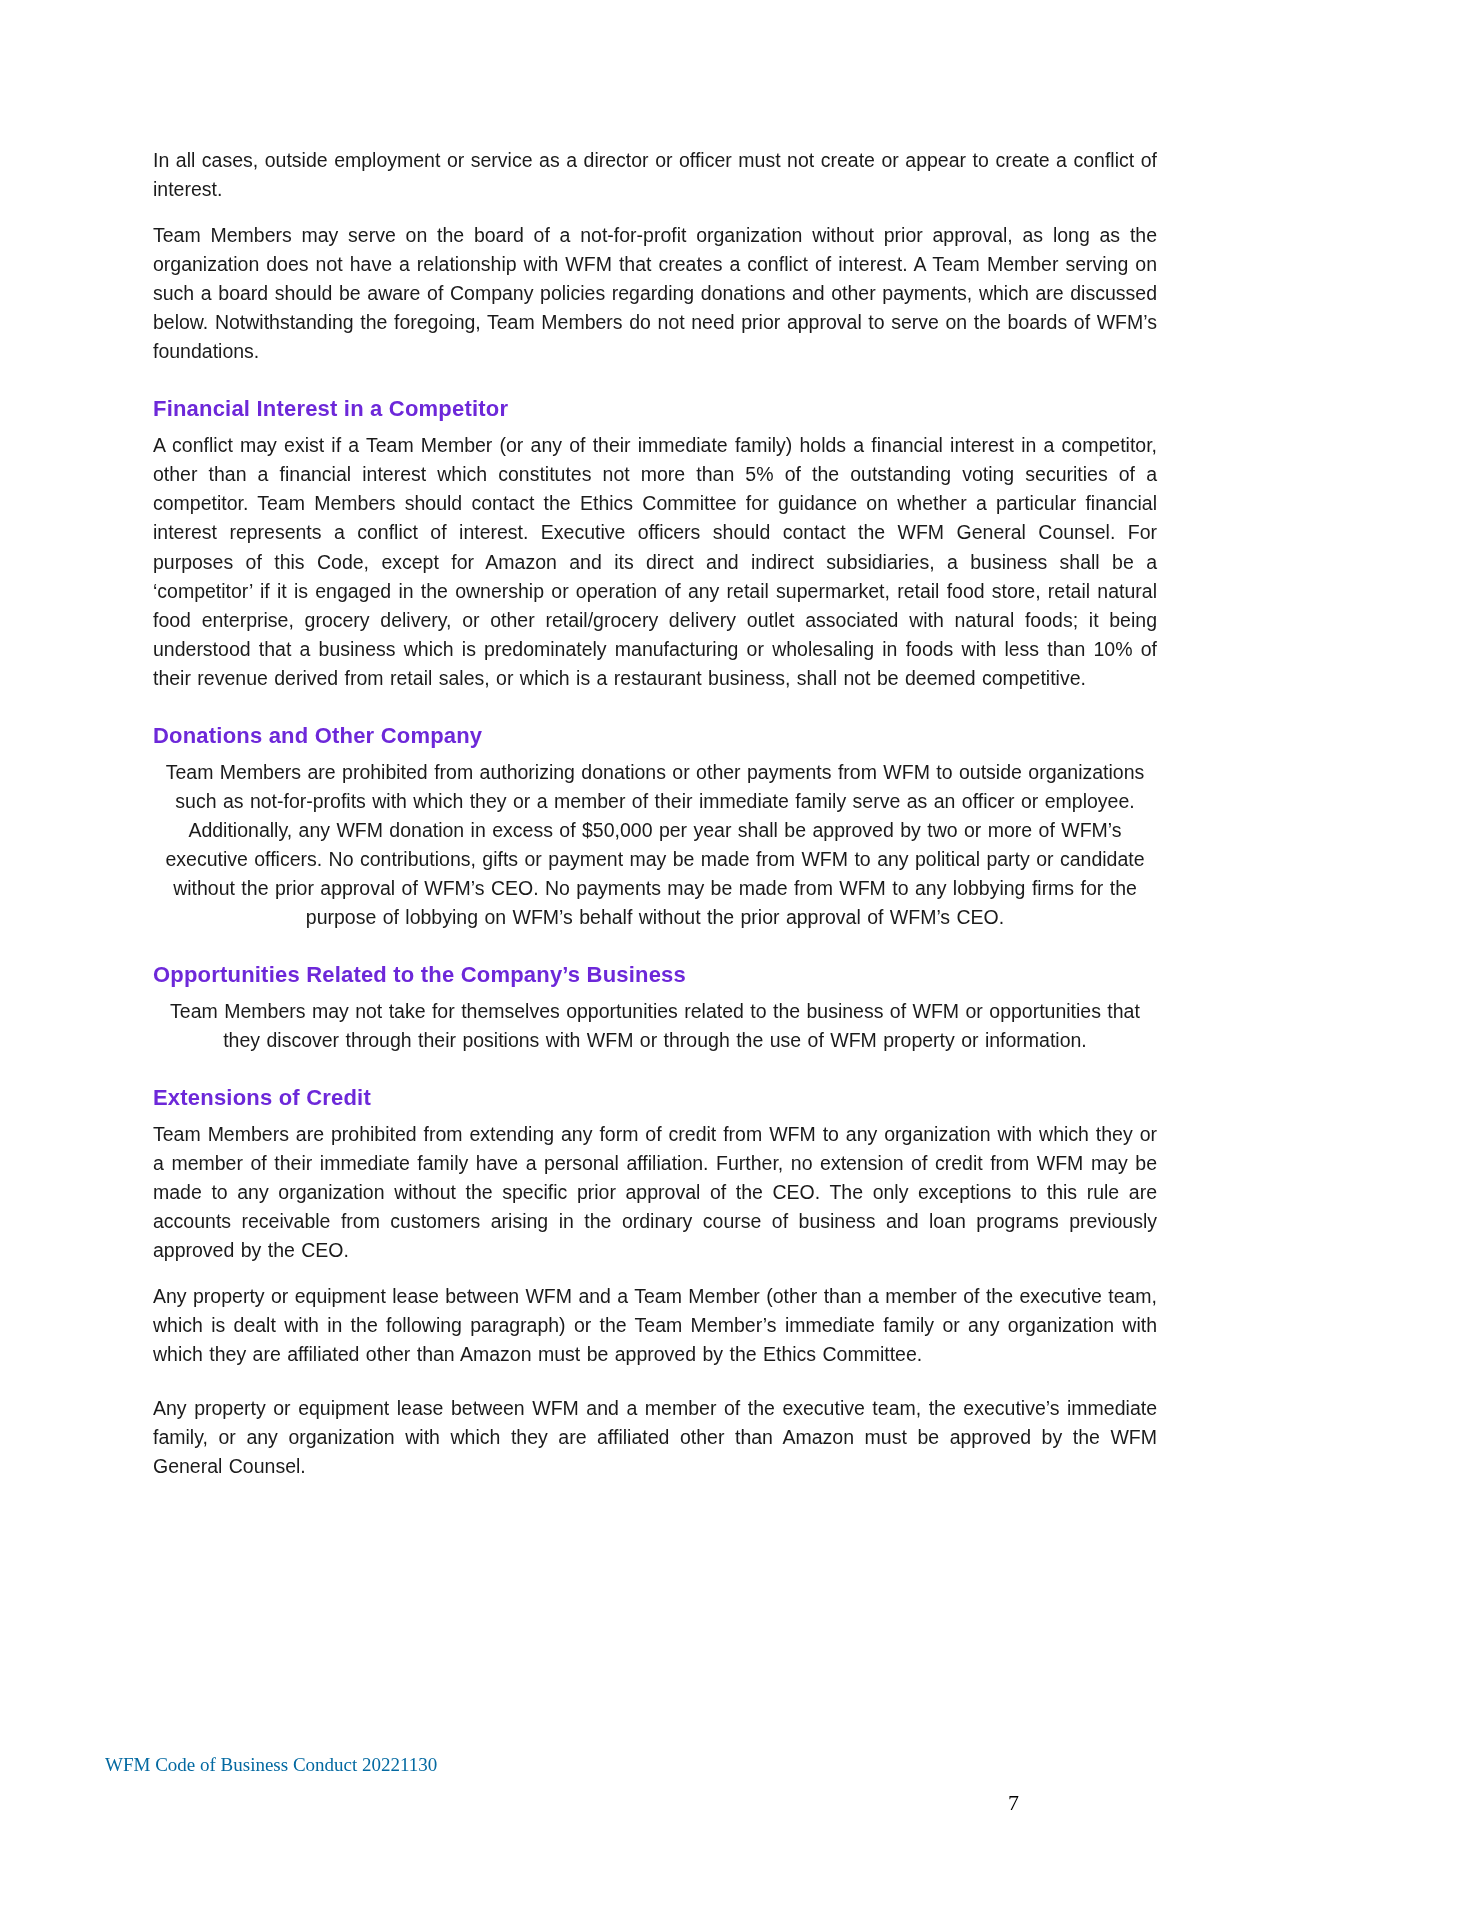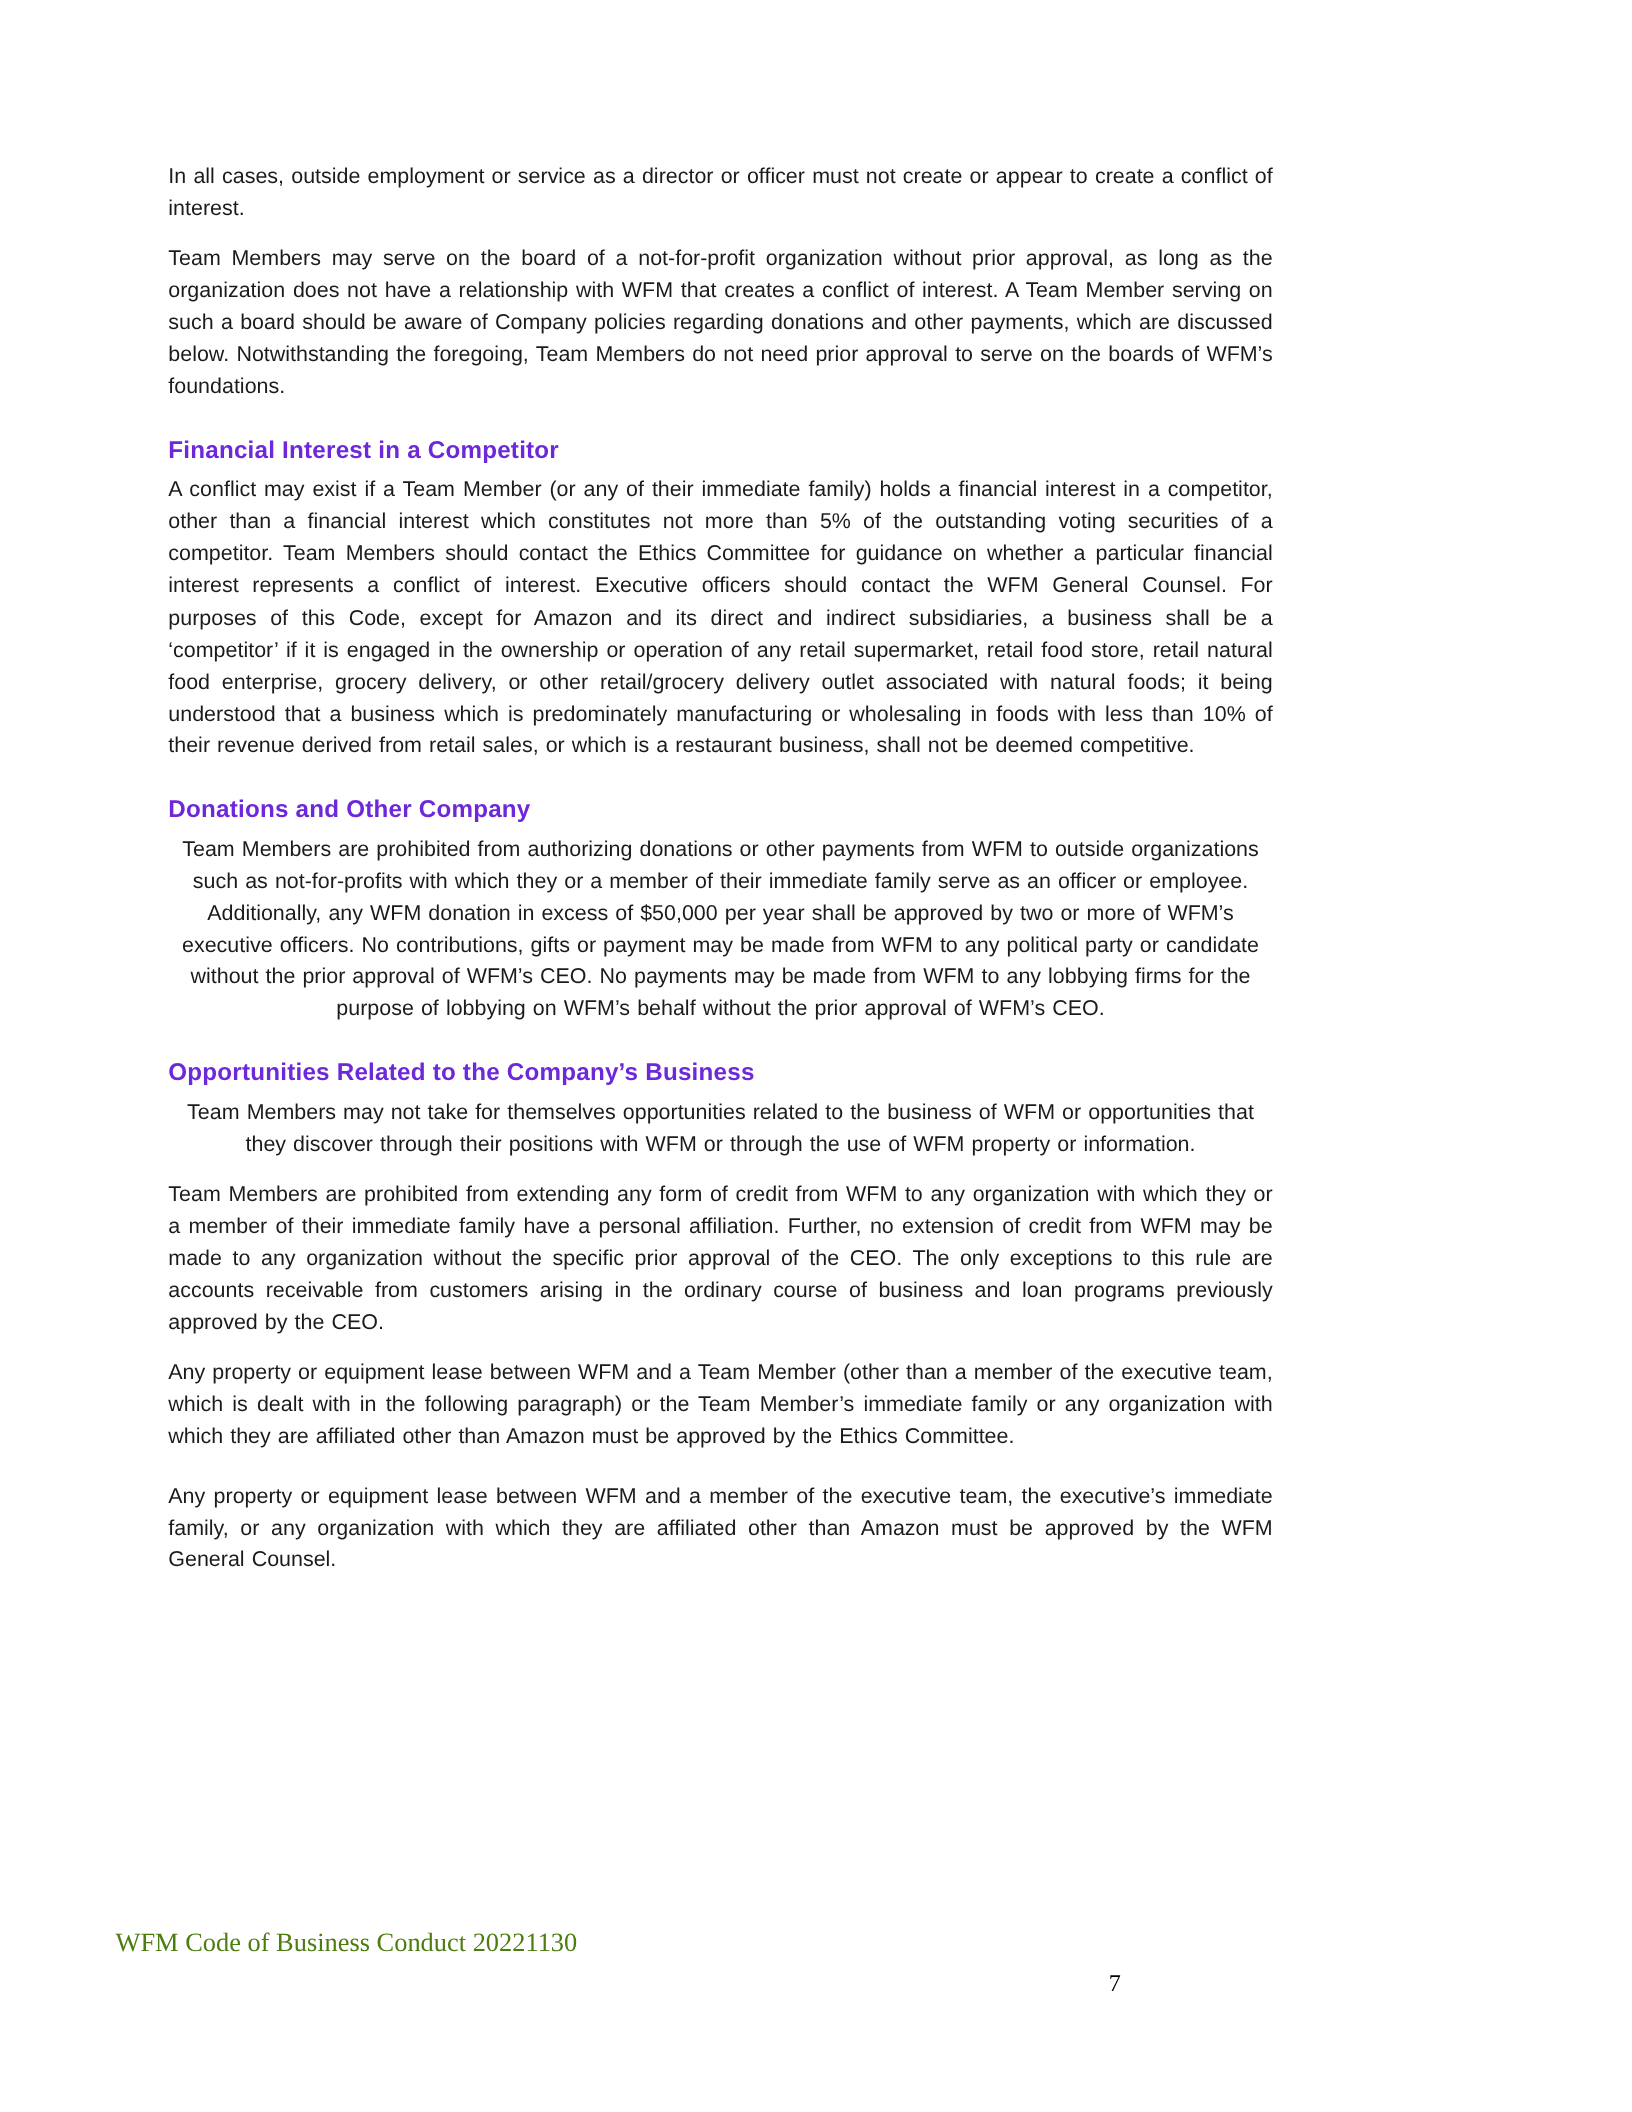--- a/index.html
+++ b/index.html
@@ -34,22 +34,22 @@
     color: #6d28d9;
     margin-top: 30px;
     margin-bottom: 9px;
     letter-spacing: 0.2px;
   }
   .footer-line {
     position: absolute;
     left: 105px;
     top: 1754px;
     font-family: "Liberation Serif", serif;
-    font-size: 24px;
-    color: #4d7c0f;
+    font-size: 19px;
+    color: #0369a1;
   }
   .page-number {
     position: absolute;
     left: 1008px;
     top: 1790px;
     font-family: "Liberation Serif", serif;
     font-size: 22px;
     color: #000000;
   }
 </style>
@@ -68,20 +68,21 @@
     <p class="para">A conflict may exist if a Team Member (or any of their immediate family) holds a financial interest in a competitor, other than a financial interest which constitutes not more than 5% of the outstanding voting securities of a competitor. Team Members should contact the Ethics Committee for guidance on whether a particular financial interest represents a conflict of interest. Executive officers should contact the WFM General Counsel. For purposes of this Code, except for Amazon and its direct and indirect subsidiaries, a business shall be a ‘competitor’ if it is engaged in the ownership or operation of any retail supermarket, retail food store, retail natural food enterprise, grocery delivery, or other retail/grocery delivery outlet associated with natural foods; it being understood that a business which is predominately manufacturing or wholesaling in foods with less than 10% of their revenue derived from retail sales, or which is a restaurant business, shall not be deemed competitive.</p>
 
     <h2 class="heading">Donations and Other Company</h2>
 
     <p class="para left">Team Members are prohibited from authorizing donations or other payments from WFM to outside organizations such as not-for-profits with which they or a member of their immediate family serve as an officer or employee. Additionally, any WFM donation in excess of $50,000 per year shall be approved by two or more of WFM’s executive officers. No contributions, gifts or payment may be made from WFM to any political party or candidate without the prior approval of WFM’s CEO.  No payments may be made from WFM to any lobbying firms for the purpose of lobbying on WFM’s behalf without the prior approval of WFM’s CEO.</p>
 
     <h2 class="heading">Opportunities Related to the Company’s Business</h2>
 
     <p class="para left">Team Members may not take for themselves opportunities related to the business of WFM or opportunities that they discover through their positions with WFM or through the use of WFM property or information.</p>
 
+    <h2 class="heading">Extensions of Credit</h2>
 
     <p class="para">Team Members are prohibited from extending any form of credit from WFM to any organization with which they or a member of their immediate family have a personal affiliation. Further, no extension of credit from WFM may be made to any organization without the specific prior approval of the CEO. The only exceptions to this rule are accounts receivable from customers arising in the ordinary course of business and loan programs previously approved by the CEO.</p>
 
 
     <p class="para">Any property or equipment lease between WFM and a Team Member (other than a member of the executive team, which is dealt with in the following paragraph) or the Team Member’s immediate family or any organization with which they are affiliated other than Amazon must be approved by the Ethics Committee.</p>
 
     <p class="para" style="margin-top: 24px;">Any property or equipment lease between WFM and a member of the executive team, the executive’s immediate family, or any organization with which they are affiliated other than Amazon must be approved by the WFM General Counsel.</p>
 
   </div>
 

